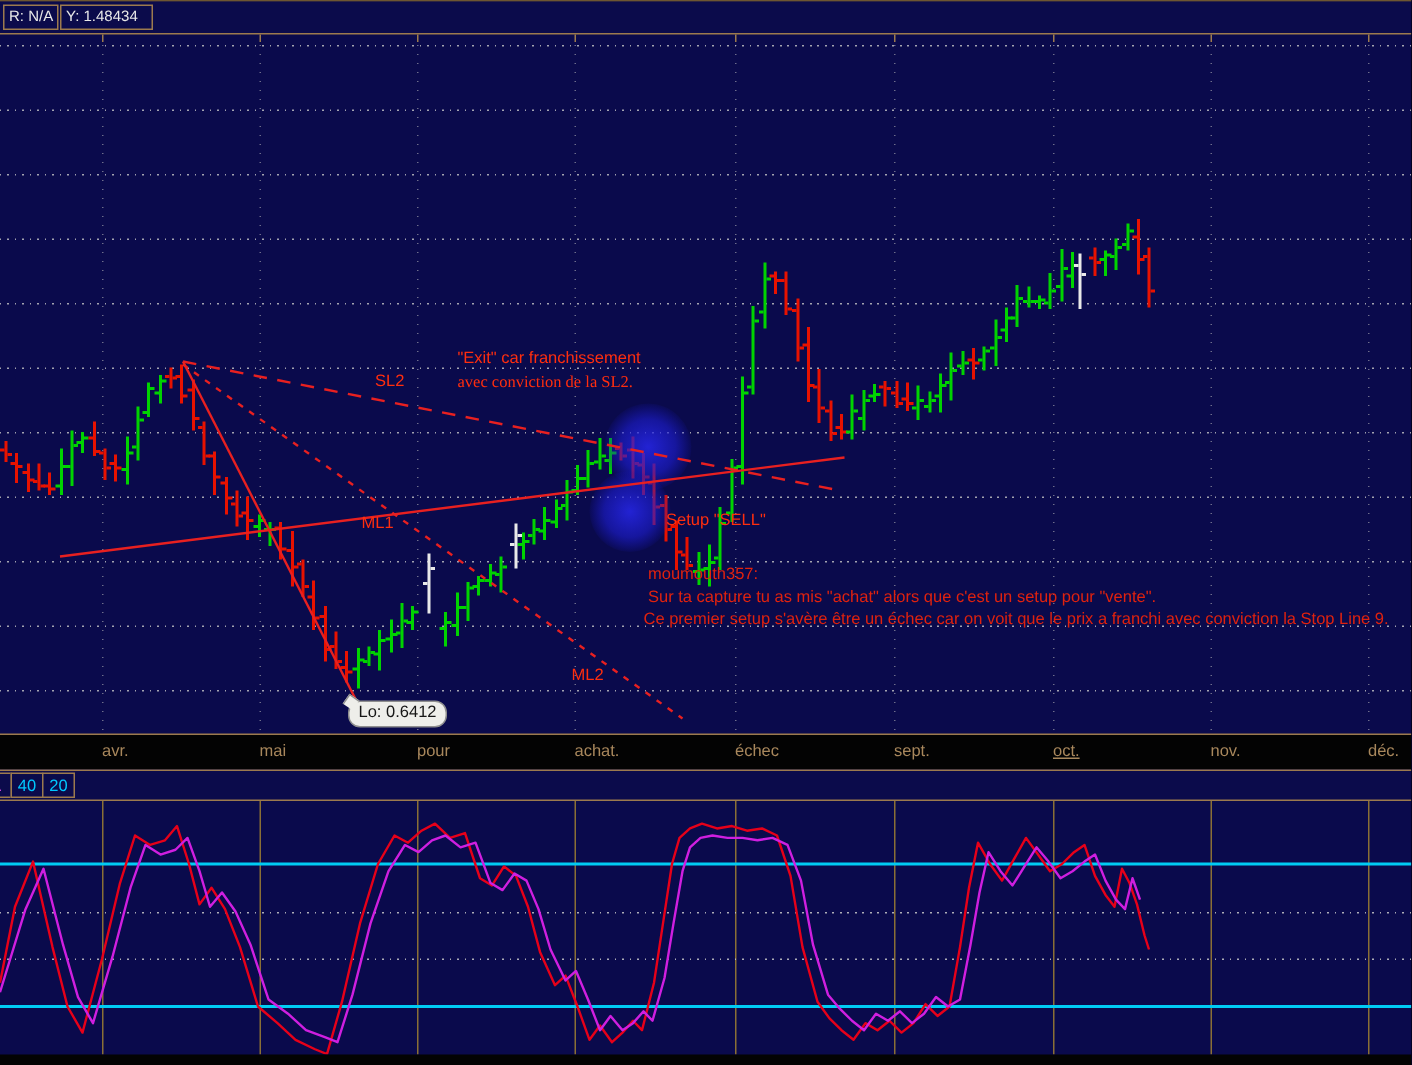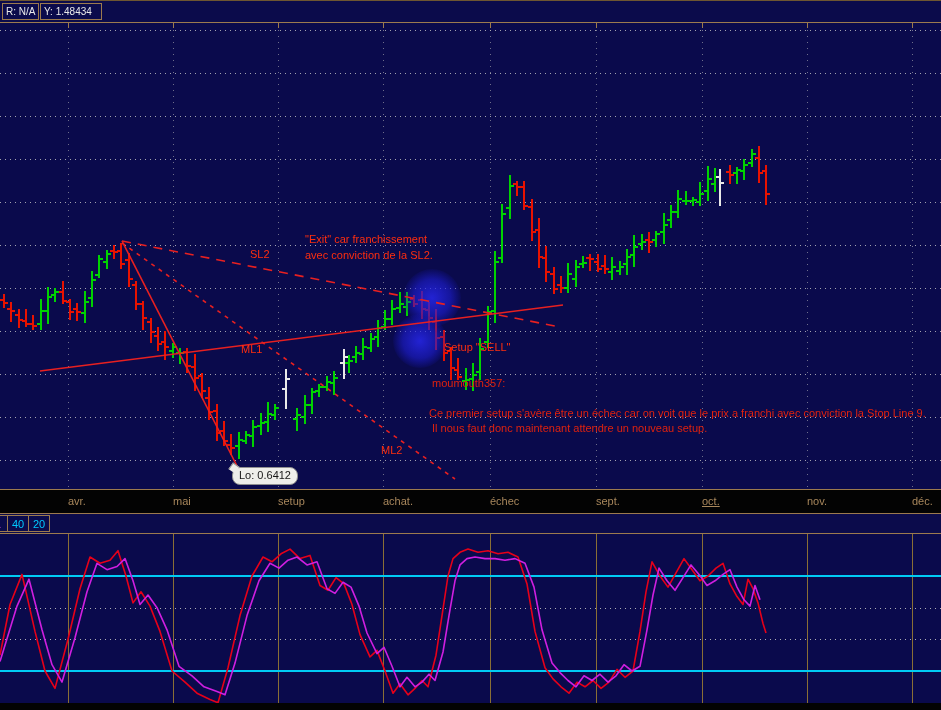--- a/index.html
+++ b/index.html
@@ -515,36 +515,36 @@
         <div class="blob" style="left: 393px; top: 291px; width: 54px; height: 54px;"></div>
       </div>
     <svg id="trend-svg" width="941" height="467">
         <line x1="40" y1="348" x2="563" y2="282" stroke="#e82020" stroke-width="1.6"></line>
         <line x1="122" y1="218" x2="560" y2="304" stroke="#e82020" stroke-width="1.6" stroke-dasharray="9,7"></line>
         <line x1="122" y1="218" x2="237" y2="443" stroke="#e82020" stroke-width="1.6"></line>
         <line x1="122" y1="220" x2="455" y2="456" stroke="#e82020" stroke-width="1.6" stroke-dasharray="4,5"></line>
       </svg>
     <div class="layer" id="ann-layer">
       <div class="ann" style="left: 305px; top: 210px; color: rgb(255, 46, 14);">"Exit" car franchissement</div>
-      <div class="ann" style="left: 305px; top: 226px; color: rgb(255, 46, 14);">avec conviction de la SL2.</div>
+      <div class="ann" style="left: 305px; top: 226px; color: rgb(255, 46, 14); font-family: Liberation Serif, serif;">avec conviction de la SL2.</div>
       <div class="ann" style="left: 250px; top: 225px; color: rgb(255, 46, 14);">SL2</div>
       <div class="ann" style="left: 241px; top: 320px; color: rgb(255, 46, 14);">ML1</div>
       <div class="ann" style="left: 444px; top: 318px; color: rgb(255, 46, 14);">Setup "SELL"</div>
       <div class="ann msg" style="left: 432px; top: 354px; color: rgb(224, 34, 14);">moumouth357:</div>
+      <div class="ann msg" style="left: 432px; top: 369px; color: rgb(224, 34, 14);">Sur ta capture tu as mis "achat" alors que c'est un setup pour "vente".</div>
       <div class="ann msg" style="left: 429px; top: 384px; color: rgb(224, 34, 14);">Ce premier setup s'avère être un échec car on voit que le prix a franchi avec conviction la Stop Line 9.</div>
-      <div class="ann msg" style="left: 432px; top: 399px; color: rgb(224, 34, 14);">Il nous faut donc maintenant attendre un nouveau setup.</div>
       <div class="ann" style="left: 381px; top: 421px; color: rgb(255, 46, 14);">ML2</div>
       <div id="lo-tooltip" style="left:232px;top:444px;">Lo: 0.6412</div>
     </div>
   </div>
 
   <div id="month-axis">
       <div class="month" style="left: 68px;">avr.</div>
       <div class="month" style="left: 173px;">mai</div>
-      <div class="month" style="left: 278px;">setup</div>
+      <div class="month" style="left: 278px;">pour</div>
       <div class="month" style="left: 383px;">achat.</div>
       <div class="month" style="left: 490px;">échec</div>
       <div class="month" style="left: 596px;">sept.</div>
       <div class="month" style="left: 702px; text-decoration: underline;">oct.</div>
       <div class="month" style="left: 807px;">nov.</div>
       <div class="month" style="left: 912px;">déc.</div>
     </div>
 
   <div id="indicator-bar">
     <div class="ibox" style="left: -14px; width: 22px; color: rgb(255, 85, 255);">A</div>

